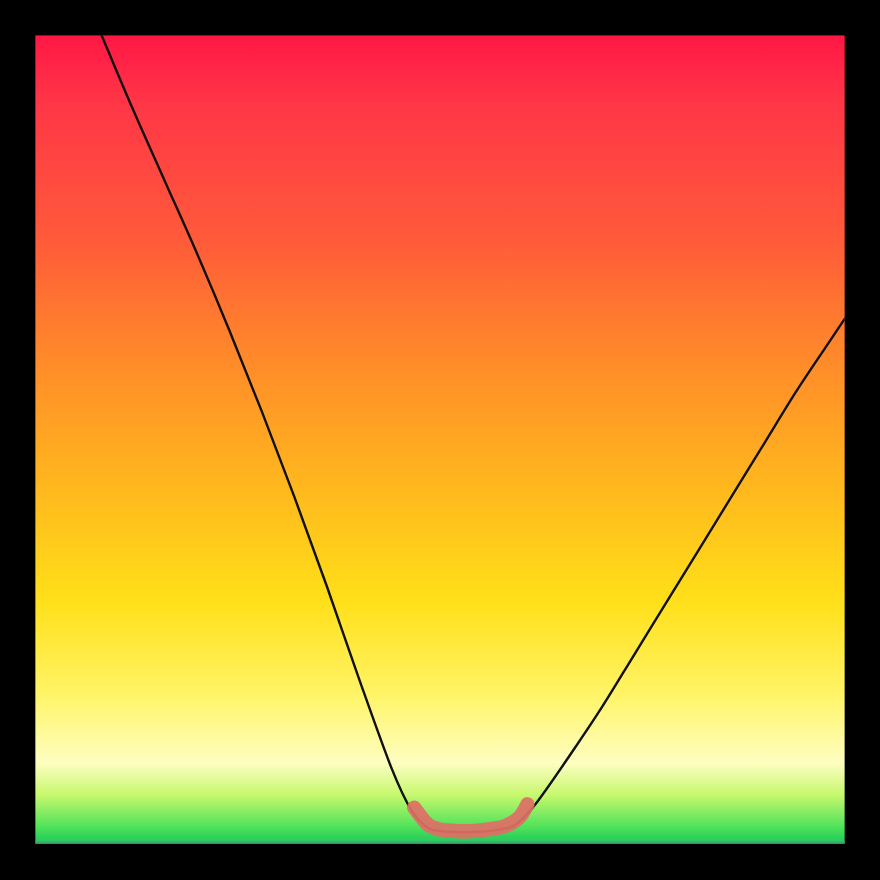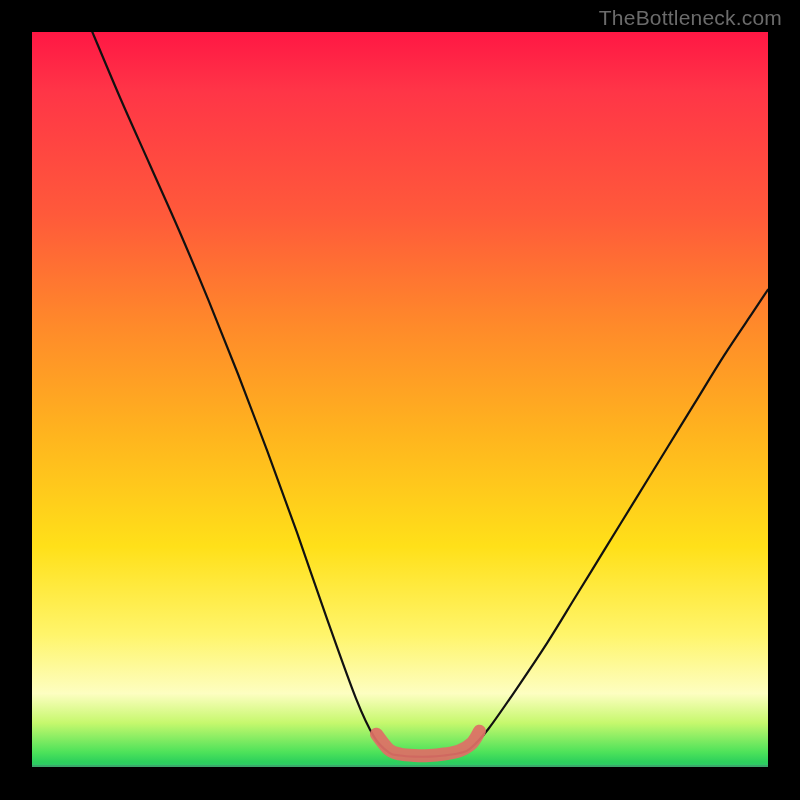--- a/index.html
+++ b/index.html
@@ -81,21 +81,20 @@
     font-weight: 500;
     letter-spacing: 0.2px;
     font-family: Arial, Helvetica, sans-serif;
   }
 </style>
 </head>
 <body>
 
 <div class="stage">
 
-  <div class="watermark">TheBottleneck.com</div>
 
   <div class="plot-area">
     <div class="gradient-bg"></div>
     <div class="green-edge"></div>
     <div class="bottom-seam"></div>
 
     <svg class="curves" viewBox="0 0 736 736" preserveAspectRatio="none">
       <path id="curve-path" fill="none" stroke="#111111" stroke-width="2.2" stroke-linecap="round" stroke-linejoin="round" d="M 60.35 0.00 C 65.01 11.04, 78.75 44.16, 88.32 66.24 C 97.89 88.32, 107.95 110.40, 117.76 132.48 C 127.57 154.56, 137.39 176.03, 147.20 198.72 C 157.01 221.41, 166.83 244.72, 176.64 268.64 C 186.45 292.56, 196.27 317.09, 206.08 342.24 C 215.89 367.39, 225.71 393.15, 235.52 419.52 C 245.33 445.89, 255.15 472.88, 264.96 500.48 C 274.77 528.08, 284.59 557.52, 294.40 585.12 C 304.21 612.72, 315.87 646.09, 323.84 666.08 C 331.81 686.07, 336.72 696.01, 342.24 705.09 C 347.76 714.17, 352.67 717.48, 356.96 720.54 C 361.25 723.61, 363.71 722.81, 368.00 723.49 C 372.29 724.16, 377.81 724.41, 382.72 724.59 C 387.63 724.78, 392.53 724.78, 397.44 724.59 C 402.35 724.41, 407.25 724.04, 412.16 723.49 C 417.07 722.94, 422.59 722.38, 426.88 721.28 C 431.17 720.18, 433.01 720.91, 437.92 716.86 C 442.83 712.82, 448.35 707.30, 456.32 696.99 C 464.29 686.69, 475.95 669.39, 485.76 655.04 C 495.57 640.69, 505.39 626.21, 515.20 610.88 C 525.01 595.55, 534.83 578.99, 544.64 563.04 C 554.45 547.09, 564.27 531.15, 574.08 515.20 C 583.89 499.25, 593.71 483.31, 603.52 467.36 C 613.33 451.41, 623.15 435.47, 632.96 419.52 C 642.77 403.57, 652.59 387.63, 662.40 371.68 C 672.21 355.73, 682.03 339.17, 691.84 323.84 C 701.65 308.51, 713.92 290.72, 721.28 279.68 C 728.64 268.64, 733.55 261.28, 736.00 257.60"></path>
       <path id="highlight-path" fill="none" stroke="#df6f66" stroke-width="13" stroke-linecap="round" stroke-linejoin="round" opacity="0.93" d="M 344.45 702.14 C 346.53 704.72, 353.03 714.29, 356.96 717.60 C 360.89 720.91, 363.71 721.03, 368.00 722.02 C 372.29 723.00, 377.81 723.24, 382.72 723.49 C 387.63 723.73, 392.53 723.73, 397.44 723.49 C 402.35 723.24, 407.25 722.75, 412.16 722.02 C 417.07 721.28, 422.22 720.91, 426.88 719.07 C 431.54 717.23, 436.69 714.29, 440.13 710.98 C 443.56 707.66, 446.26 701.16, 447.49 699.20"></path>
     </svg>

